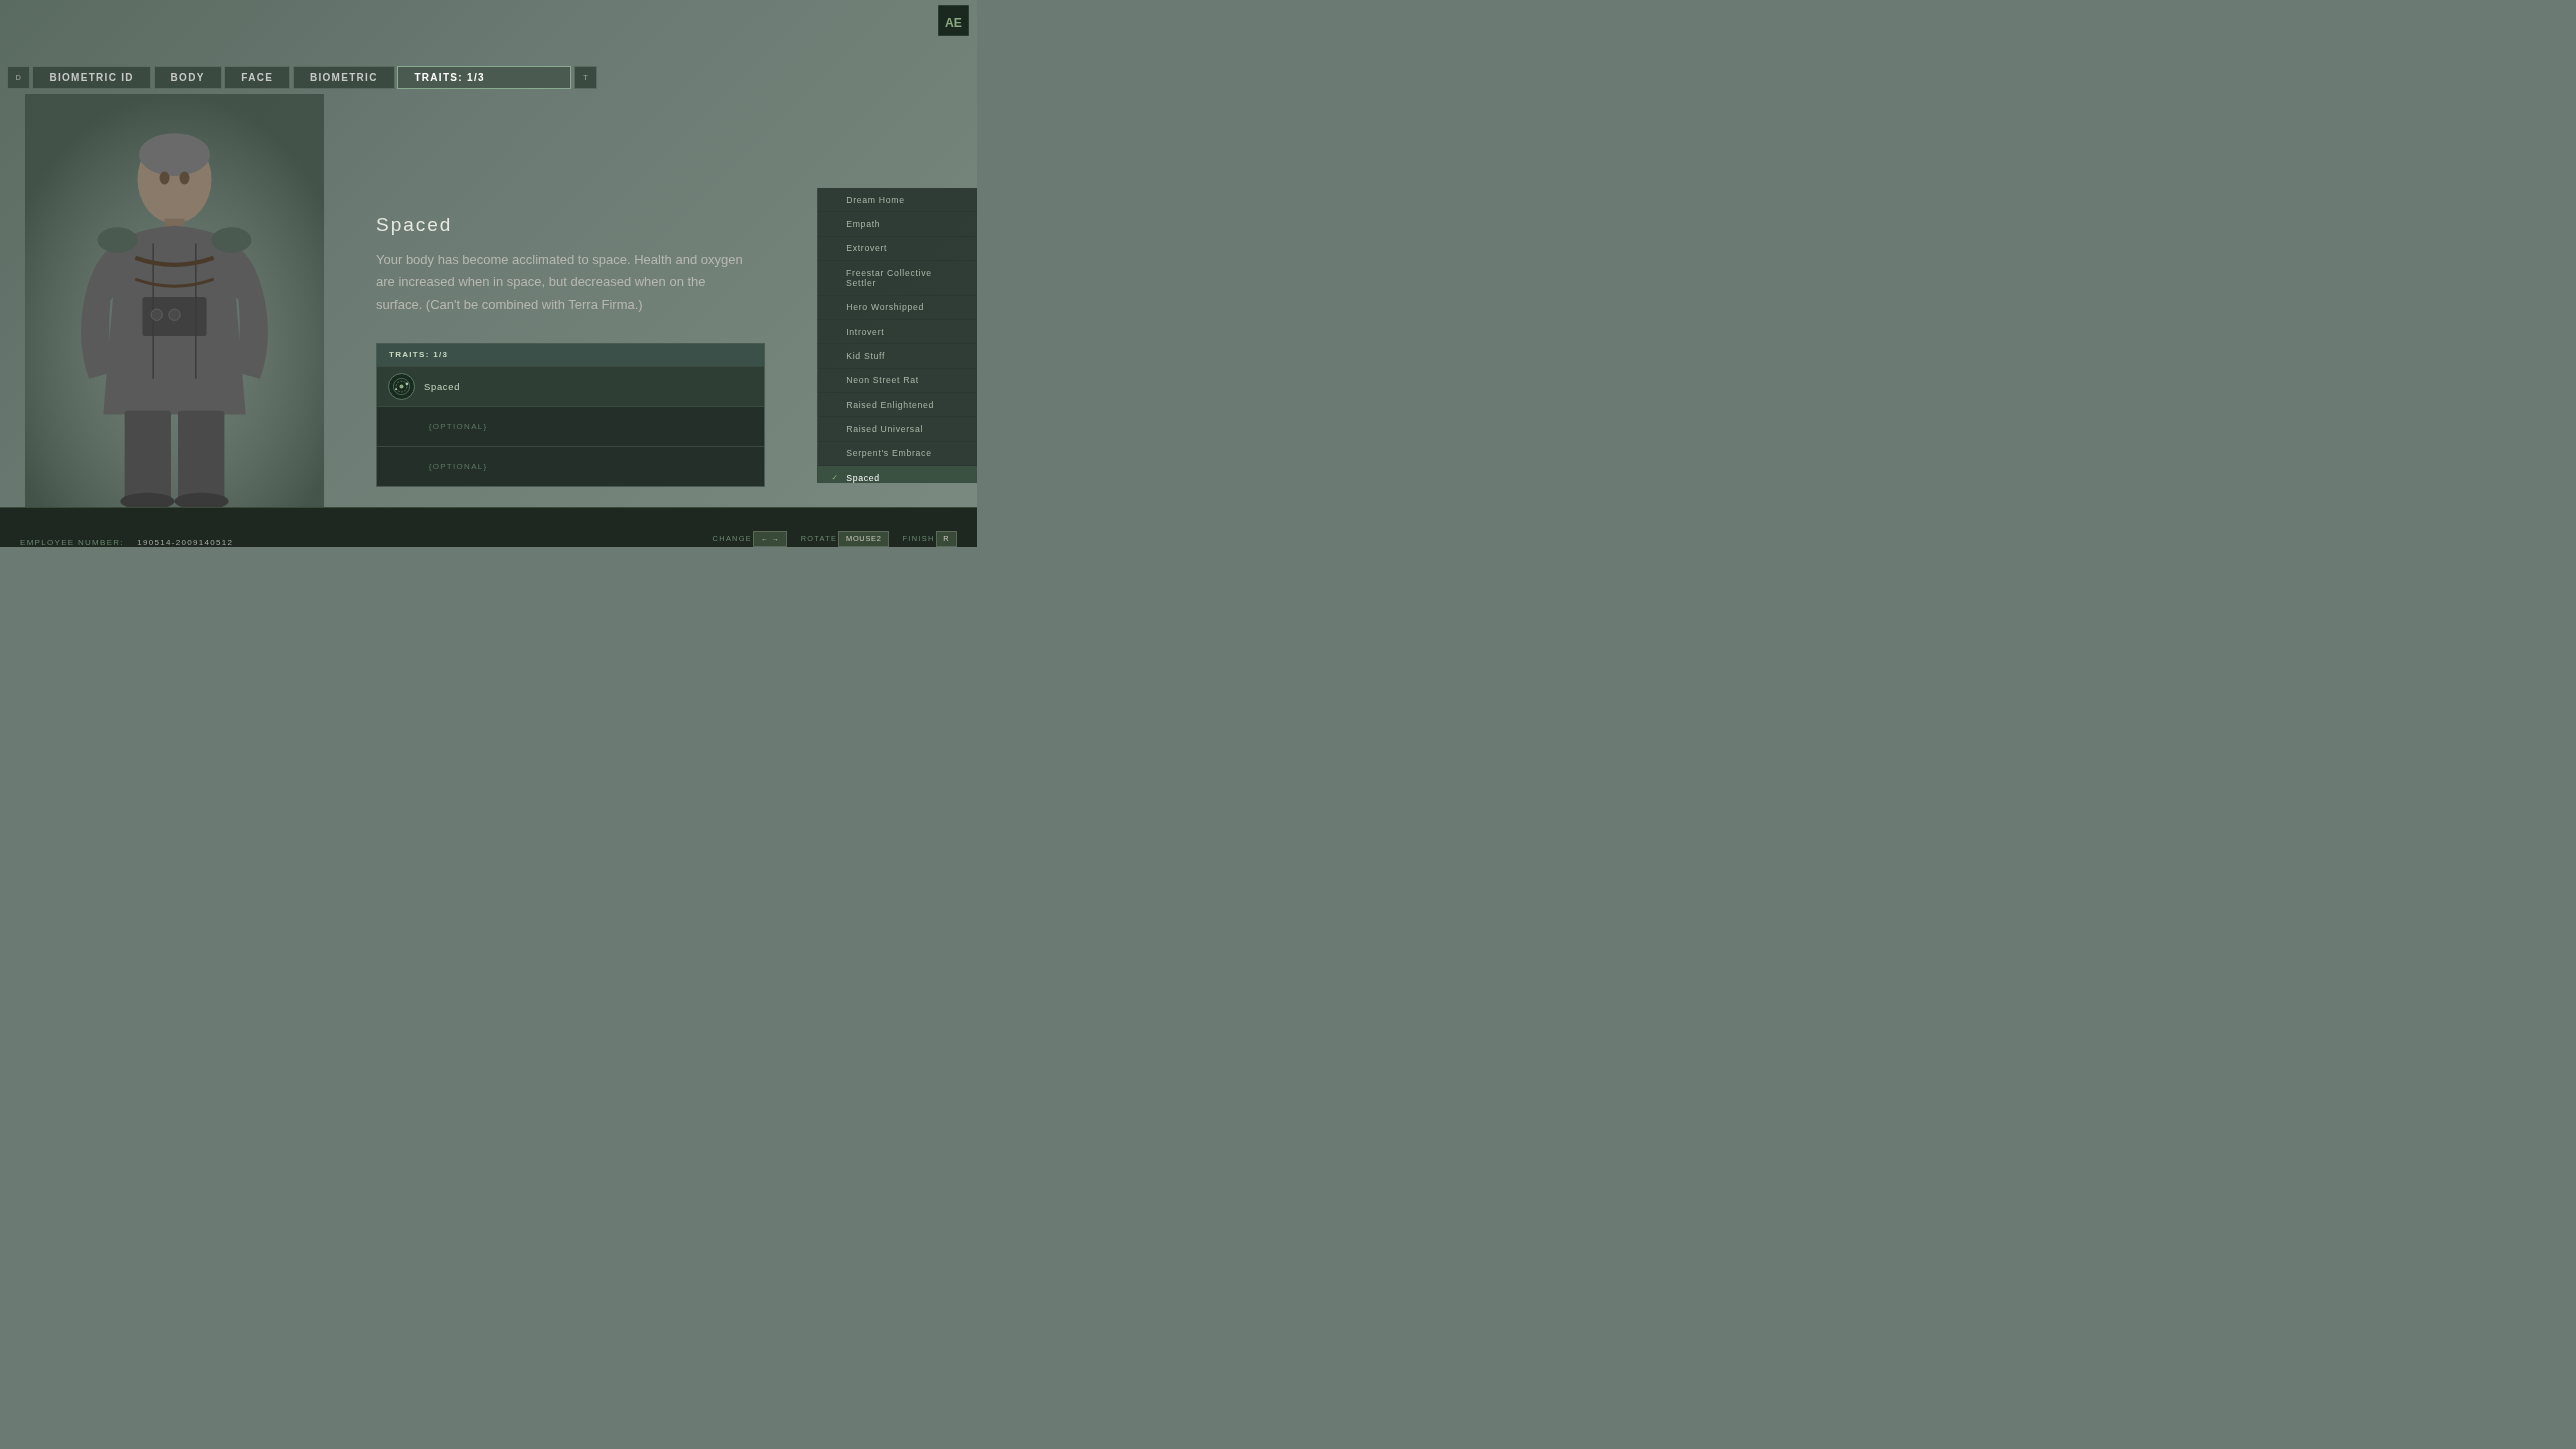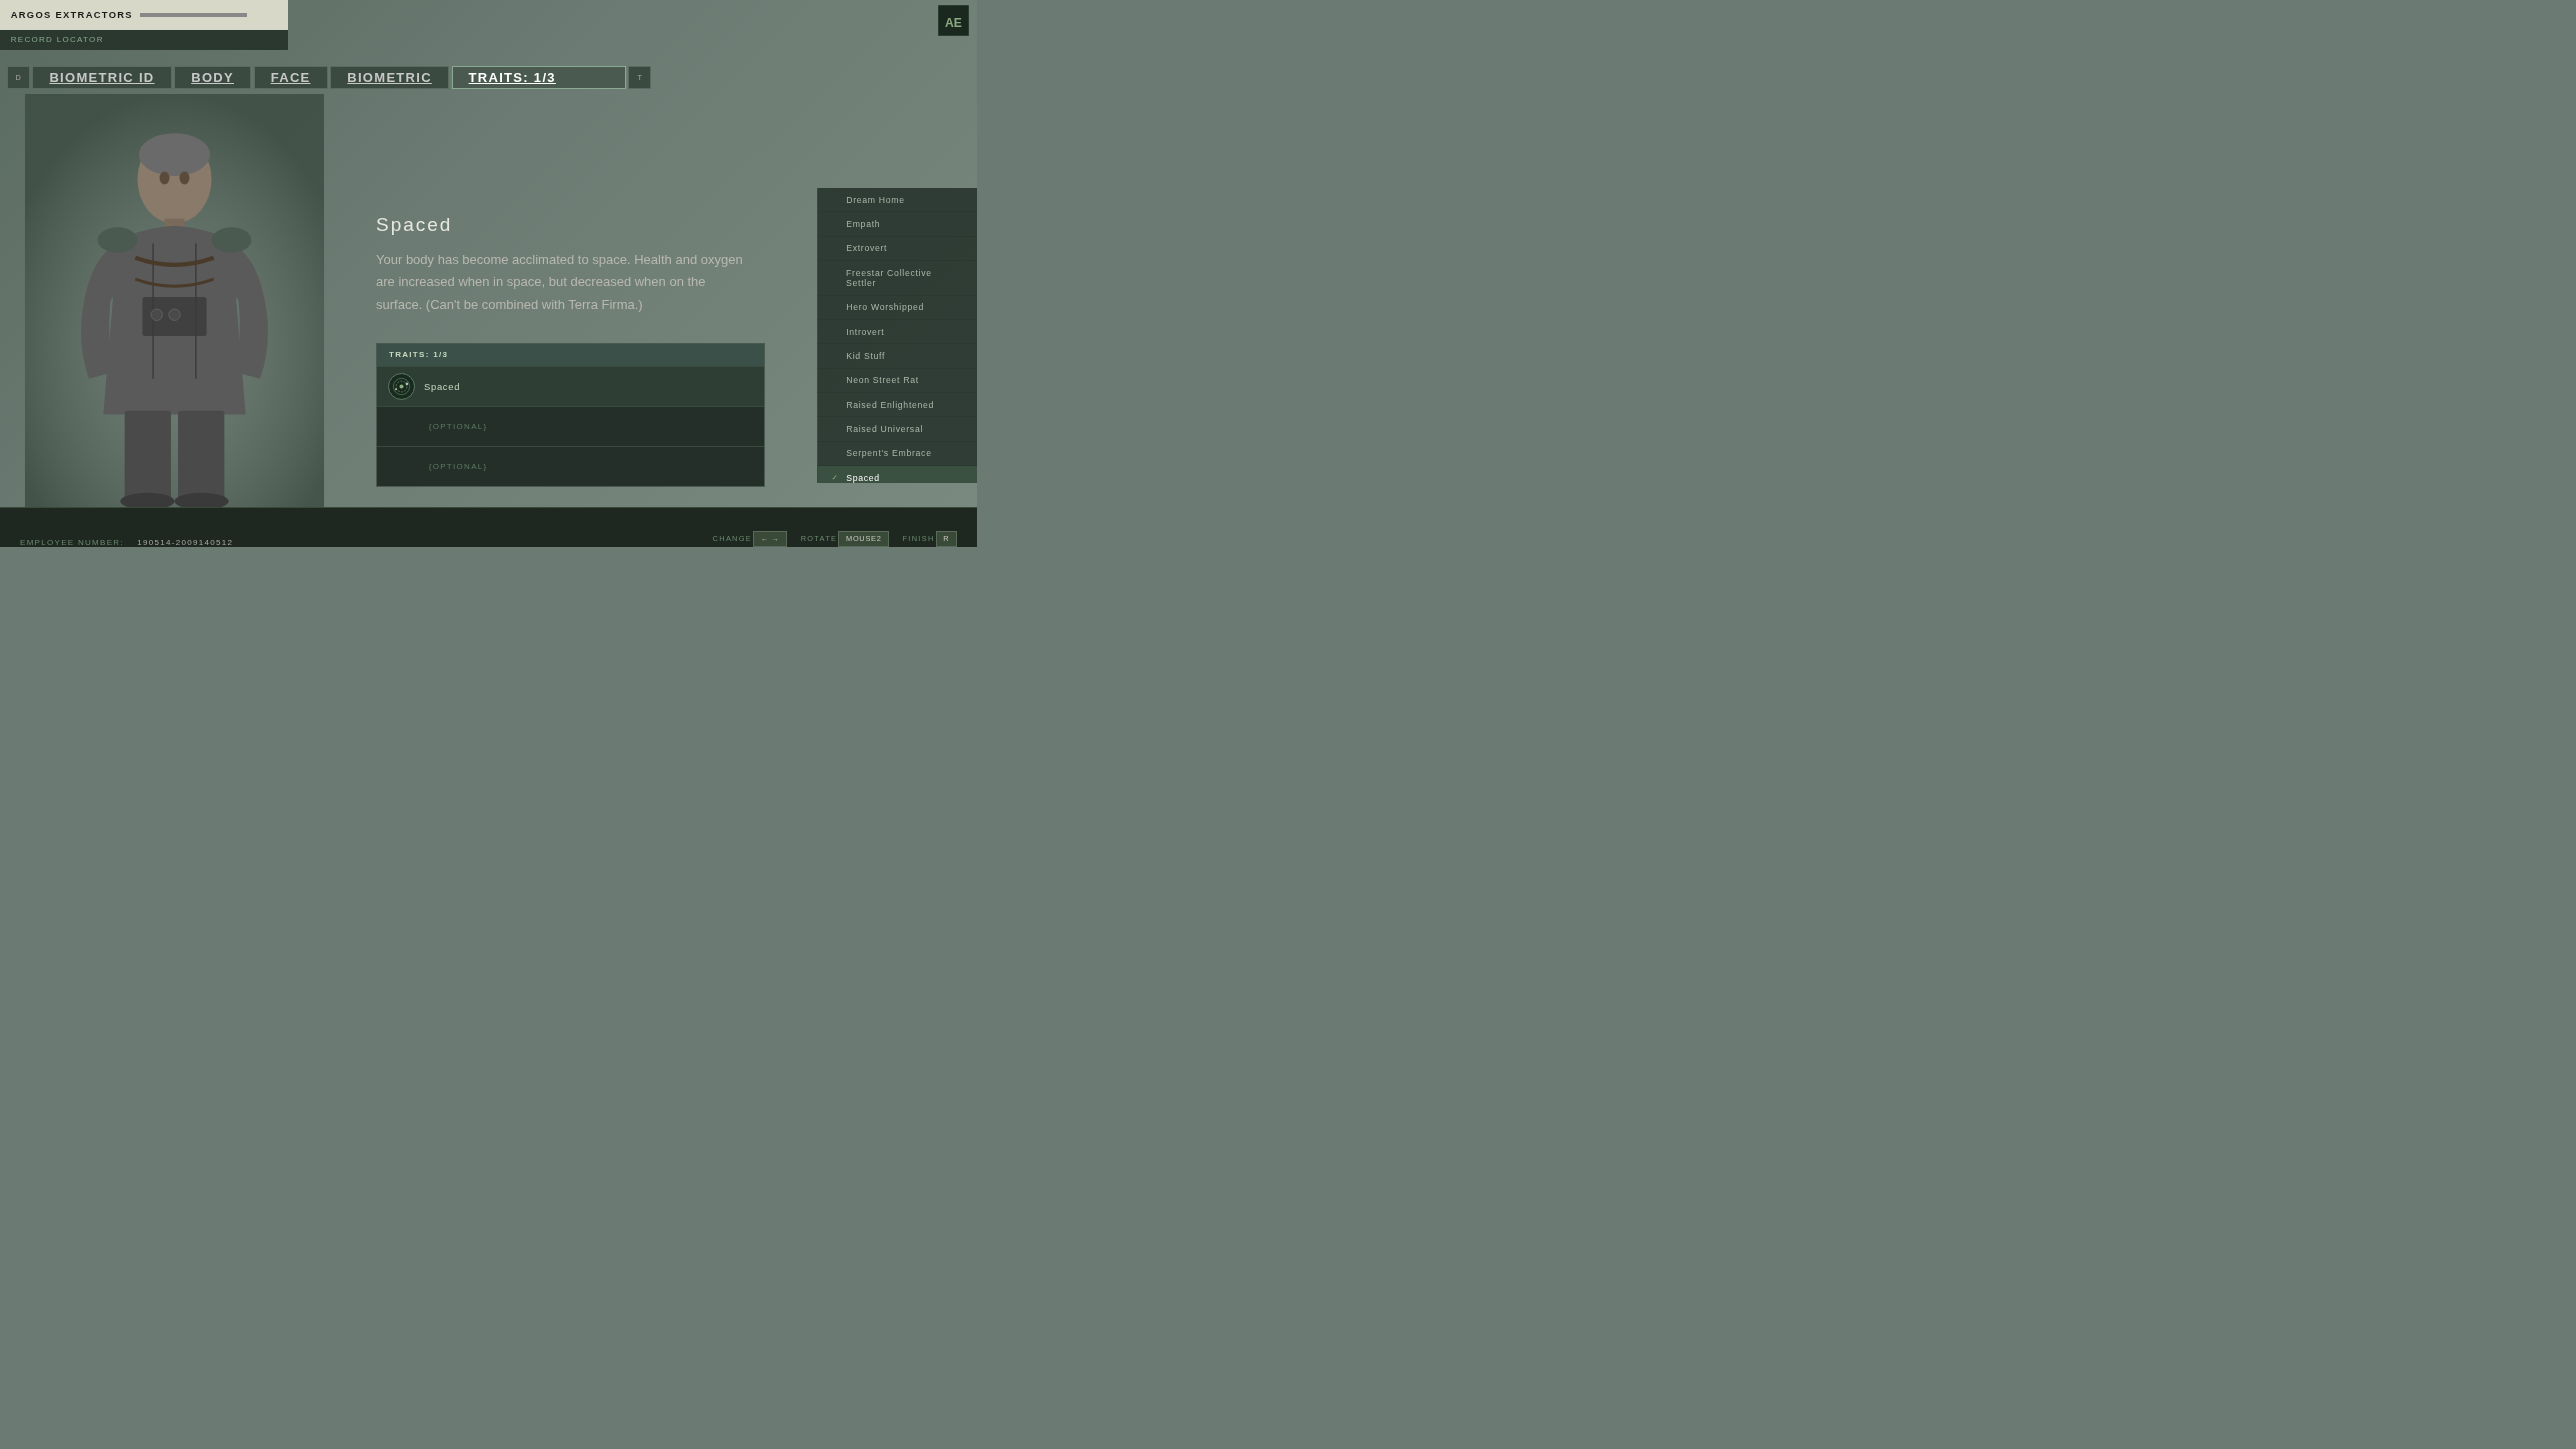--- a/index.html
+++ b/index.html
@@ -107,28 +107,27 @@
       justify-content: center;
       font-size: 7.4px;
       cursor: pointer;
     }
 
     .nav-tab {
       height: 23px;
       background: #3a4a40;
       border: 0.7px solid #5a6a60;
       color: #c8c8c8;
-      font-size: 13px;
+      font-size: 10px;
       letter-spacing: 1.3px;
       font-weight: 600;
       padding: 0 16px;
       display: flex;
       align-items: center;
       cursor: pointer;
-      text-decoration: underline;
     }
 
     .nav-tab.active {
       background: #4a5a50;
       border-color: #8aaa90;
       color: #ffffff;
     }
 
     .nav-tab-traits {
       flex: 1;
@@ -347,29 +346,20 @@
       align-items: center;
       gap: 2.7px;
     }
   </style>
 </head>
 <body>
 
 <div class="bg"></div>
 
 <div class="top-bar">
-  <div class="company-section">
-    <div class="company-name">
-      <span>ARGOS EXTRACTORS</span>
-      <span class="progress-bar"></span>
-    </div>
-    <div class="record-locator">
-      <span>RECORD LOCATOR</span>
-    </div>
-  </div>
 
   <div class="logo">
     <svg viewBox="0 0 46 46">
       <rect width="46" height="46" fill="#1a2820" stroke="#4a6a50" stroke-width="1"></rect>
       <text x="23" y="32" text-anchor="middle" font-size="18" font-weight="bold" fill="#8aaa80" font-family="Arial">AE</text>
     </svg>
   </div>
 </div>
 
 <div class="nav-tabs">

